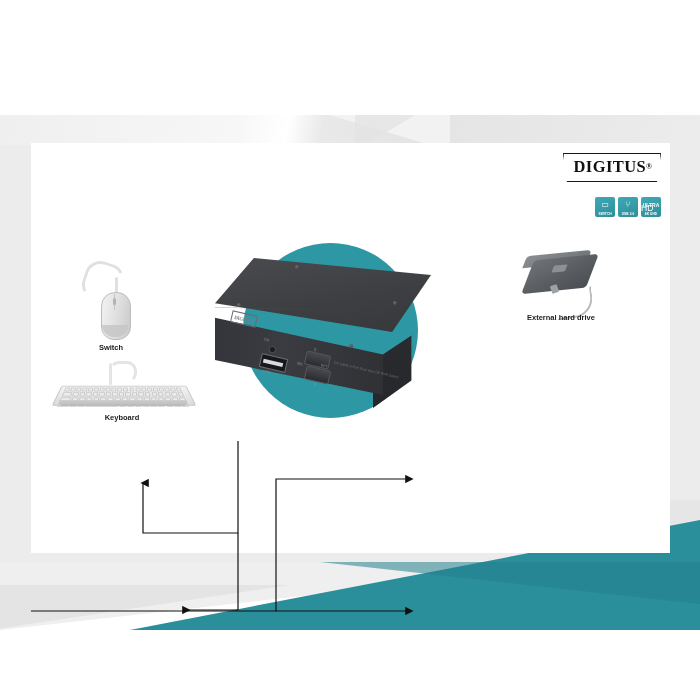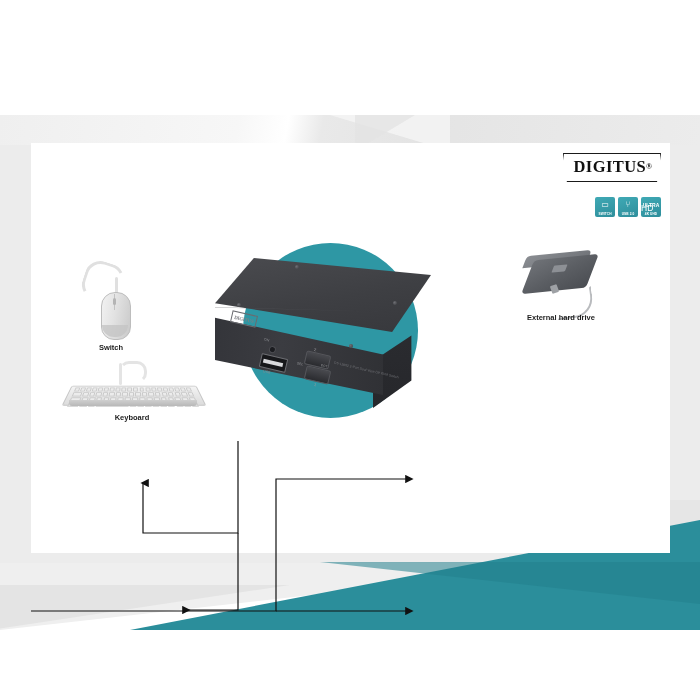--- a/index.html
+++ b/index.html
@@ -223,21 +223,21 @@
   .mouse-base{position:absolute;left:31px;top:70px;width:26px;height:12px;border-radius:0 0 13px 13px;background:#c4c4c4;opacity:.8;}
   .mouse-cord{
     position:absolute;left:12px;top:7px;width:34px;height:34px;
     border:3.4px solid #e0e0e0;border-radius:16px;
     border-right-color:transparent;border-bottom-color:transparent;
     transform:rotate(18deg);
   }
   .mouse-cord2{position:absolute;left:44px;top:22px;width:3.4px;height:18px;background:#e0e0e0;border-radius:2px;}
 
   
-  .kb-wrap{left:26px;top:130px;width:150px;height:70px;}
+  .kb-wrap{left:16px;top:130px;width:150px;height:70px;}
   .kb-body{
     position:absolute;left:10px;top:20px;width:132px;height:22px;
     background:linear-gradient(180deg,#f4f4f4,#dcdcdc);
     border:.8px solid #c3c3c3;
     transform:perspective(90px) rotateX(34deg);
     border-radius:2px;
   }
   .kb-base{
     position:absolute;left:12px;top:37px;width:128px;height:6px;
     background:linear-gradient(180deg,#cfcfcf,#b8b8b8);border-radius:0 0 3px 3px;

